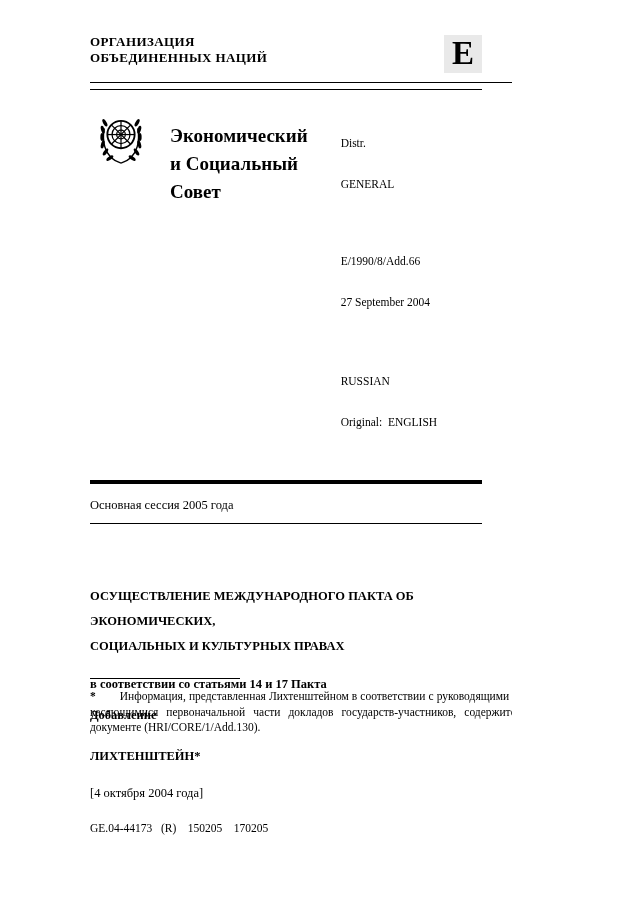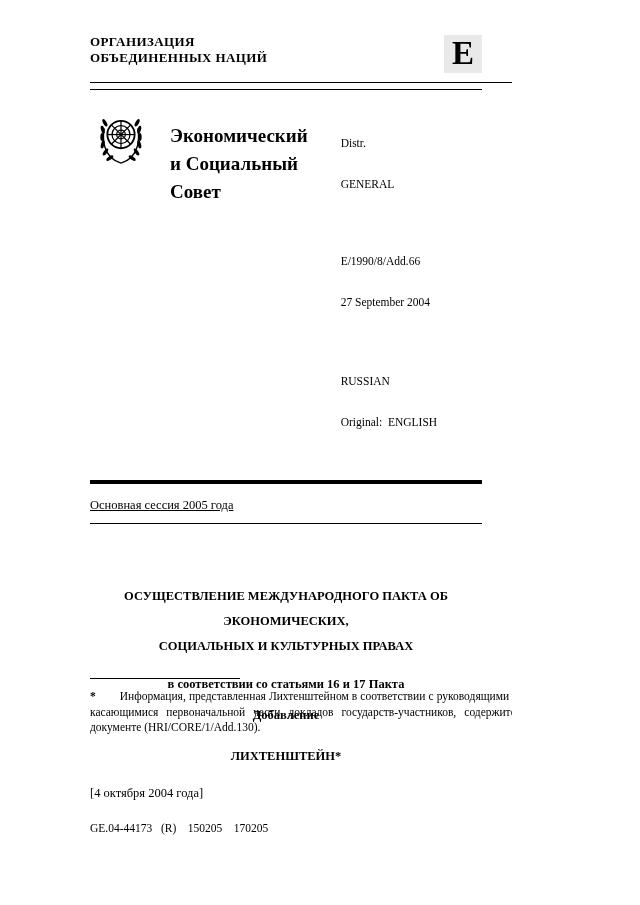--- a/index.html
+++ b/index.html
@@ -27,25 +27,25 @@
 
   
   .masthead { display: flex; margin-top: 20px; }
   .emblem { width: 62px; height: 64px; flex: 0 0 auto; }
   .council { font-weight: bold; font-size: 19px; line-height: 28px; margin: 12px 0 0 18px; }
   .distr { margin-left: auto; width: 152px; font-size: 11.5px; line-height: 13.5px; white-space: pre-wrap; }
   .distr .gap1 { height: 10px; }
   .distr .gap2 { height: 12px; }
 
   .rule-thick { border-top: 4px solid #000; width: 100%; margin-top: 24px; }
-  .session { font-size: 12.5px; margin-top: 14px; text-decoration: underline; }
+  .session { font-size: 12.5px; margin-top: 14px; }
   .rule-thin { border-top: 1.2px solid #000; width: 100%; margin-top: 10px; }
 
   
-  .title-block { text-align: center; margin-top: 60px; }
+  .title-block { margin-top: 60px; }
   .doc-title { font-weight: bold; font-size: 12.5px; line-height: 25px; }
   .doc-subtitle { font-weight: bold; font-size: 12.5px; line-height: 19px; margin-top: 16px; }
   .addendum { font-weight: bold; font-size: 12.5px; margin-top: 14px; font-family: Liberation Serif, serif; }
   .country { font-weight: bold; font-size: 12.5px; margin-top: 26px; }
   .submit-date { text-align: left; font-size: 12.5px; margin-top: 22px; padding-right: 15px; }
 
   
   .footnote-section { position: absolute; left: 90px; right: 30px; top: 678px; }
   .fn-separator { border-top: 1px solid #000; width: 150px; }
   .fn-para { width: 492px; margin: 10px 0 0 0; font-size: 11.5px; line-height: 15.5px; text-align: justify; }
@@ -119,21 +119,21 @@
     <div class="rule-thick"></div>
     <div class="session">Основная сессия 2005 года</div>
     <div class="rule-thin"></div>
 
     <div class="title-block">
       <div class="doc-title">
         <div>ОСУЩЕСТВЛЕНИЕ МЕЖДУНАРОДНОГО ПАКТА ОБ ЭКОНОМИЧЕСКИХ,</div>
         <div>СОЦИАЛЬНЫХ И КУЛЬТУРНЫХ ПРАВАХ</div>
       </div>
       <div class="doc-subtitle">
-        <div>в соответствии со статьями 16 и 17 Пакта</div>
+        <div>в соответствии со статьями 14 и 17 Пакта</div>
       </div>
       <div class="addendum">Добавление</div>
       <div class="country">ЛИХТЕНШТЕЙН*</div>
     </div>
     <div class="submit-date">[4 октября 2004 года]</div>
 
   </div>
 
   <div class="footnote-section">
     <div class="fn-separator"></div>

